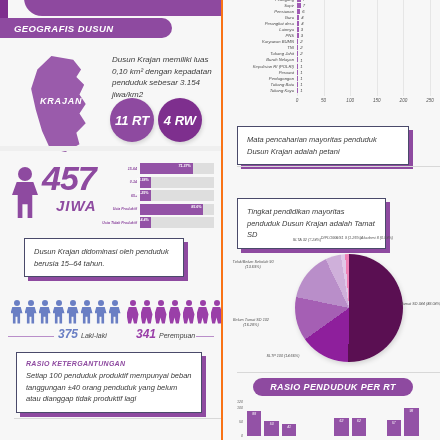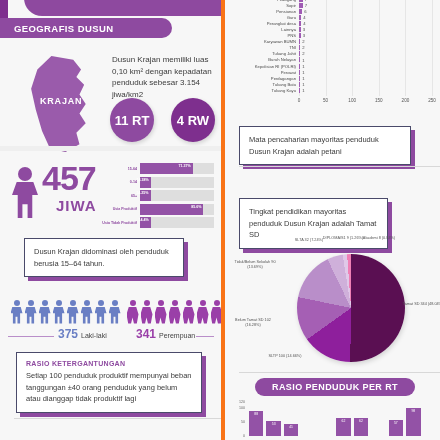--- a/index.html
+++ b/index.html
@@ -2,26 +2,26 @@
 <html><head>
 <meta charset="utf-8">
 <style>
   * { box-sizing: border-box; margin:0; padding:0; }
   body {
     width:440px; height:440px; overflow:hidden;
     background:#f4f4f4;
     font-family:"Liberation Sans", sans-serif;
     position:relative;
   }
-  .page { position:absolute; inset:0; display:flex; }
+  .page { position:absolute; inset:0; display:flex;font-style:italic; }
 
   
   .col { position:relative; height:440px; background:#f7f7f7; }
   .col-left  { width:221px; }
-  .col-right { width:219px; border-left:4px solid #f97316; }
+  .col-right { width:219px; border-left:2px solid #f97316; }
 
   .topbar {
     position:absolute; left:24px; top:-14px; width:400px; height:30px;
     background:#8e499f; border-radius:0 0 18px 18px;
   }
   .leftstripe {
     position:absolute; left:0; top:-14px; width:8px; height:42px;
     background:#7e2f8e;
   }
 
@@ -46,21 +46,21 @@
     box-shadow:2px 3px 5px rgba(0,0,0,.18);
   }
   .map-label {
     position:absolute; left:40px; top:58px; color:#fff;
     font-size:9px; font-weight:bold; letter-spacing:.8px;
   }
   .geo-text {
     position:absolute; left:112px; top:16px; width:104px;
     font-size:8px; line-height:1.45; color:#3b3b3b;
   }
-  .circles { position:absolute; left:110px; top:60px; display:flex; gap:17px; }
+  .circles { position:absolute; left:110px; top:60px; display:flex; gap:4px; }
   .circ {
     width:44px; height:44px; border-radius:50%; background:#8e4aa0;
     color:#fff; font-weight:bold; font-size:13px;
     display:flex; align-items:center; justify-content:center;
     box-shadow:1px 2px 4px rgba(0,0,0,.15);
   }
   .circ.dark { background:#7e2f8e; }
 
   .divider { height:1px; background:#d8d8d8; margin:0 14px; }
   .thickbar { height:5px; background:#efefef; }

